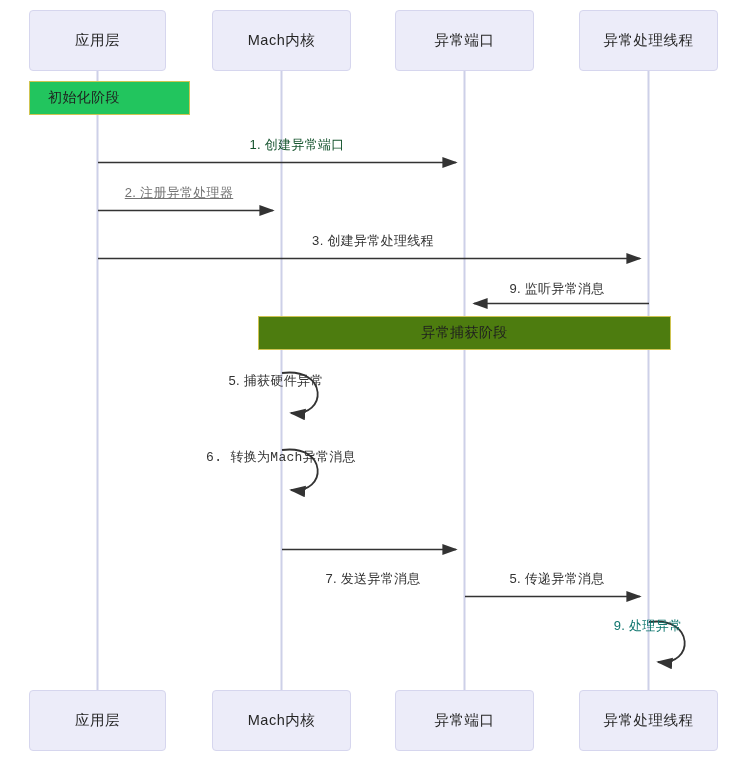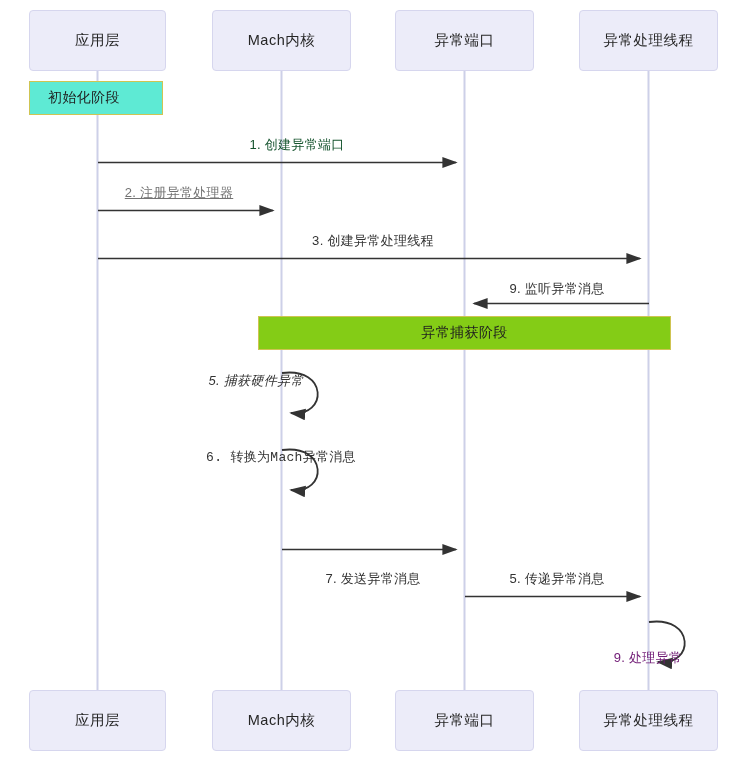--- a/index.html
+++ b/index.html
@@ -117,32 +117,32 @@
         <span>Mach内核</span>
       </div>
       <div class="participant-box" style="left: 395px; top: 690px; width: 139px; height: 61px; background: rgb(236, 236, 249); border-color: rgb(214, 214, 238);">
         <span>异常端口</span>
       </div>
       <div class="participant-box" style="left: 579px; top: 690px; width: 139px; height: 61px; background: rgb(236, 236, 249); border-color: rgb(214, 214, 238);">
         <span>异常处理线程</span>
       </div>
     </div>
   <div id="notes-layer">
-      <div class="note-box left" style="left: 29px; top: 81px; width: 134px; height: 34px; background: #5eead4; border-color: rgb(207, 196, 82);">
+      <div class="note-box left" style="left: 29px; top: 81px; width: 161px; height: 34px; background: #22c55e; border-color: rgb(207, 196, 82);">
         <span>初始化阶段</span>
       </div>
-      <div class="note-box center" style="left: 258px; top: 316px; width: 413px; height: 34px; background: #84cc16; border-color: rgb(207, 196, 82);">
+      <div class="note-box center" style="left: 258px; top: 316px; width: 413px; height: 34px; background: #4d7c0f; border-color: rgb(207, 196, 82);">
         <span>异常捕获阶段</span>
       </div>
     </div>
   <div id="labels-layer">
       <div class="msg-label" style="left: 297px; top: 136px; color: #14532d;">1. 创建异常端口</div>
       <div class="msg-label" style="left: 179px; top: 184px; color: #737373; text-decoration: underline;">2. 注册异常处理器</div>
       <div class="msg-label" style="left: 373px; top: 232px; color: rgb(51, 51, 51);">3. 创建异常处理线程</div>
       <div class="msg-label" style="left: 557px; top: 280px; color: rgb(51, 51, 51);">9. 监听异常消息</div>
-      <div class="msg-label" style="left: 256px; top: 372px; color: rgb(51, 51, 51); font-style: italic;">5. 捕获硬件异常</div>
+      <div class="msg-label" style="left: 276px; top: 372px; color: rgb(51, 51, 51);">5. 捕获硬件异常</div>
       <div class="msg-label" style="left: 281px; top: 448px; color: rgb(51, 51, 51); font-family: Liberation Mono, monospace;">6. 转换为Mach异常消息</div>
       <div class="msg-label" style="left: 373px; top: 523px; color: rgb(51, 51, 51); margin-top: 47px;">7. 发送异常消息</div>
       <div class="msg-label" style="left: 557px; top: 570px; color: rgb(51, 51, 51);">5. 传递异常消息</div>
-      <div class="msg-label" style="left: 648px; top: 617px; color: #701a75; margin-top: 32px;">9. 处理异常</div>
+      <div class="msg-label" style="left: 648px; top: 617px; color: #0f766e;">9. 处理异常</div>
     </div>
 
 </div>
 
 </body></html>

